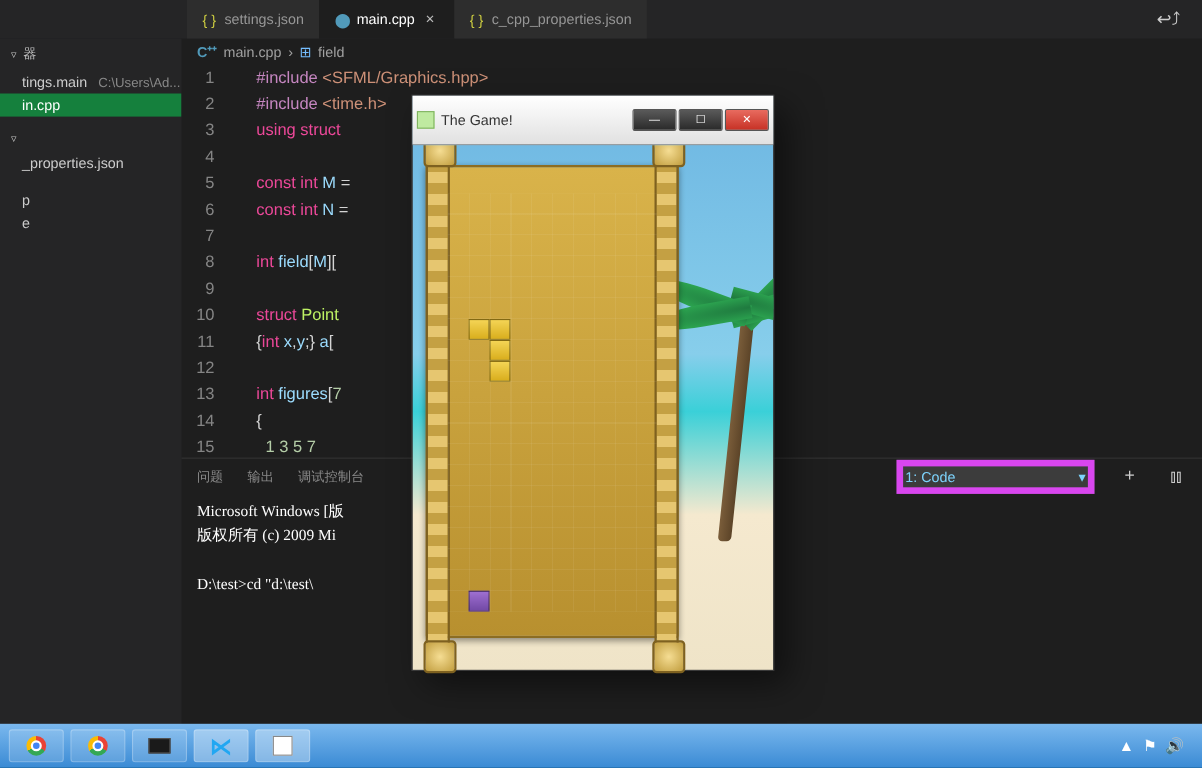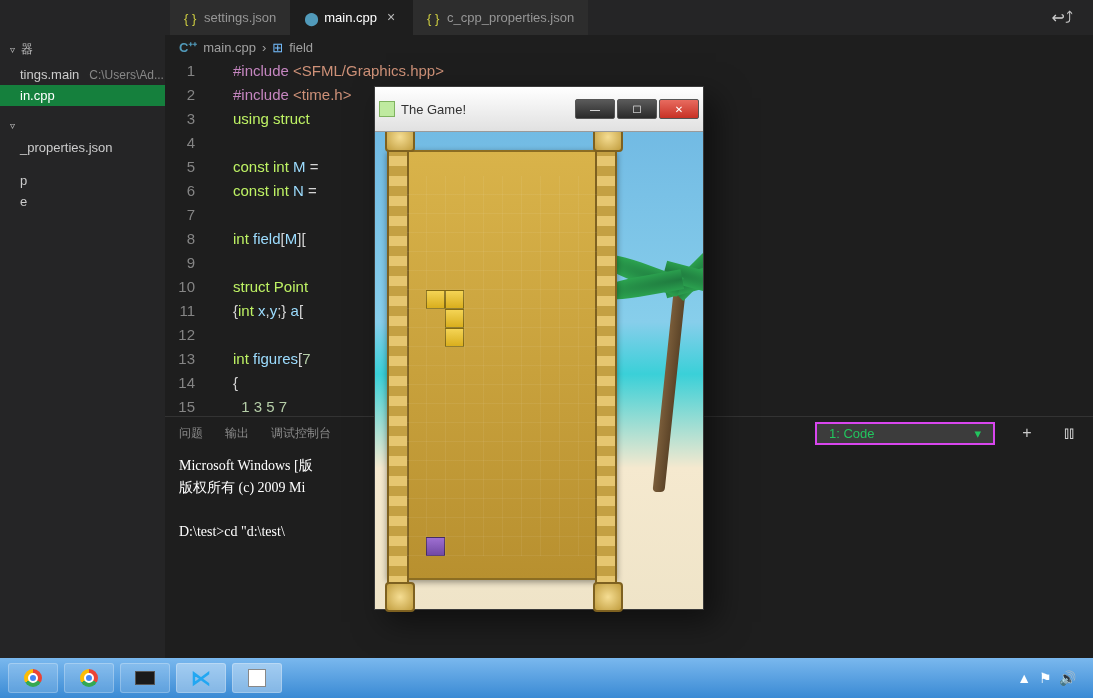--- a/index.html
+++ b/index.html
@@ -20,31 +20,31 @@
 .file-item { padding: 3px 10px 3px 20px; font-size: 13px; color: #cccccc; display: flex; align-items: center; gap: 6px; white-space: nowrap; overflow: hidden; cursor: pointer; }
 .file-item.selected { background: #15803d; color: #ffffff; }
 .file-item .dim { color: #888888; margin-left: 4px; font-size: 12px; }
 .editor-area { flex: 1; display: flex; flex-direction: column; min-height: 0; }
 .breadcrumb { height: 24px; padding: 2px 14px; font-size: 13px; color: #a0a0a0; display: flex; align-items: center; gap: 6px; }
 .bc-icon { color: #519aba; font-weight: bold; }
 .code-view { flex: 1; overflow: hidden; }
 .code-line { display: flex; font-family: Consolas, 'Courier New', monospace; font-size: 15px; line-height: 24px; height: 24px; }
 .line-num { width: 50px; text-align: right; color: #858585; padding-right: 20px; user-select: none; }
 .code-txt { white-space: pre; padding-left: 18px; }
-.kw { color: #bef264; }
+.kw { color: #ec4899; }
 .inc { color: #c586c0; }
 .str { color: #ce9178; }
 .typ { color: #bef264; }
 .var { color: #9cdcfe; }
 .num { color: #b5cea8; }
 .op { color: #d4d4d4; }
 .terminal-panel { height: 260px; border-top: 1px solid #333333; display: flex; flex-direction: column; }
 .terminal-tabs { height: 32px; display: flex; align-items: center; padding: 0 14px; gap: 22px; font-size: 12px; color: #8a8a8a; }
 .terminal-spacer { flex: 1; }
-.terminal-select { background: #3c3c3c; color: #22c55e; border: 2px solid #d946ef; font-size: 13px; padding: 2px 12px; width: 180px; }
+.terminal-select { background: #3c3c3c; color: #7dd3fc; border: 6px solid #d946ef; font-size: 13px; padding: 2px 2px; width: 180px; }
 .terminal-icon { color: #cccccc; font-size: 16px; cursor: pointer; width: 20px; text-align: center; }
 .terminal-content { flex: 1; padding: 6px 14px; font-family: Liberation Serif, serif; font-size: 14px; color: #ffffff; line-height: 22px; white-space: pre; }
 .status-bar { height: 22px; background: #007acc; color: #ffffff; display: flex; align-items: center; justify-content: flex-end; padding: 0 8px; font-size: 12px; gap: 14px; }
 .status-item { white-space: nowrap; }
 .taskbar { position: absolute; bottom: 0; left: 0; width: 100%; height: 40px; background: linear-gradient(#7ab8ee, #3a8ad4); display: flex; align-items: center; padding: 0 8px; gap: 6px; }
 .task-item { width: 50px; height: 30px; background: rgba(255,255,255,0.15); border: 1px solid rgba(255,255,255,0.25); border-radius: 3px; display: flex; align-items: center; justify-content: center; font-size: 16px; }
 .task-item.active { background: rgba(255,255,255,0.35); }
 .task-spacer { flex: 1; }
 .tray { display: flex; align-items: center; gap: 8px; color: #ffffff; font-size: 14px; padding-right: 8px; }
 

